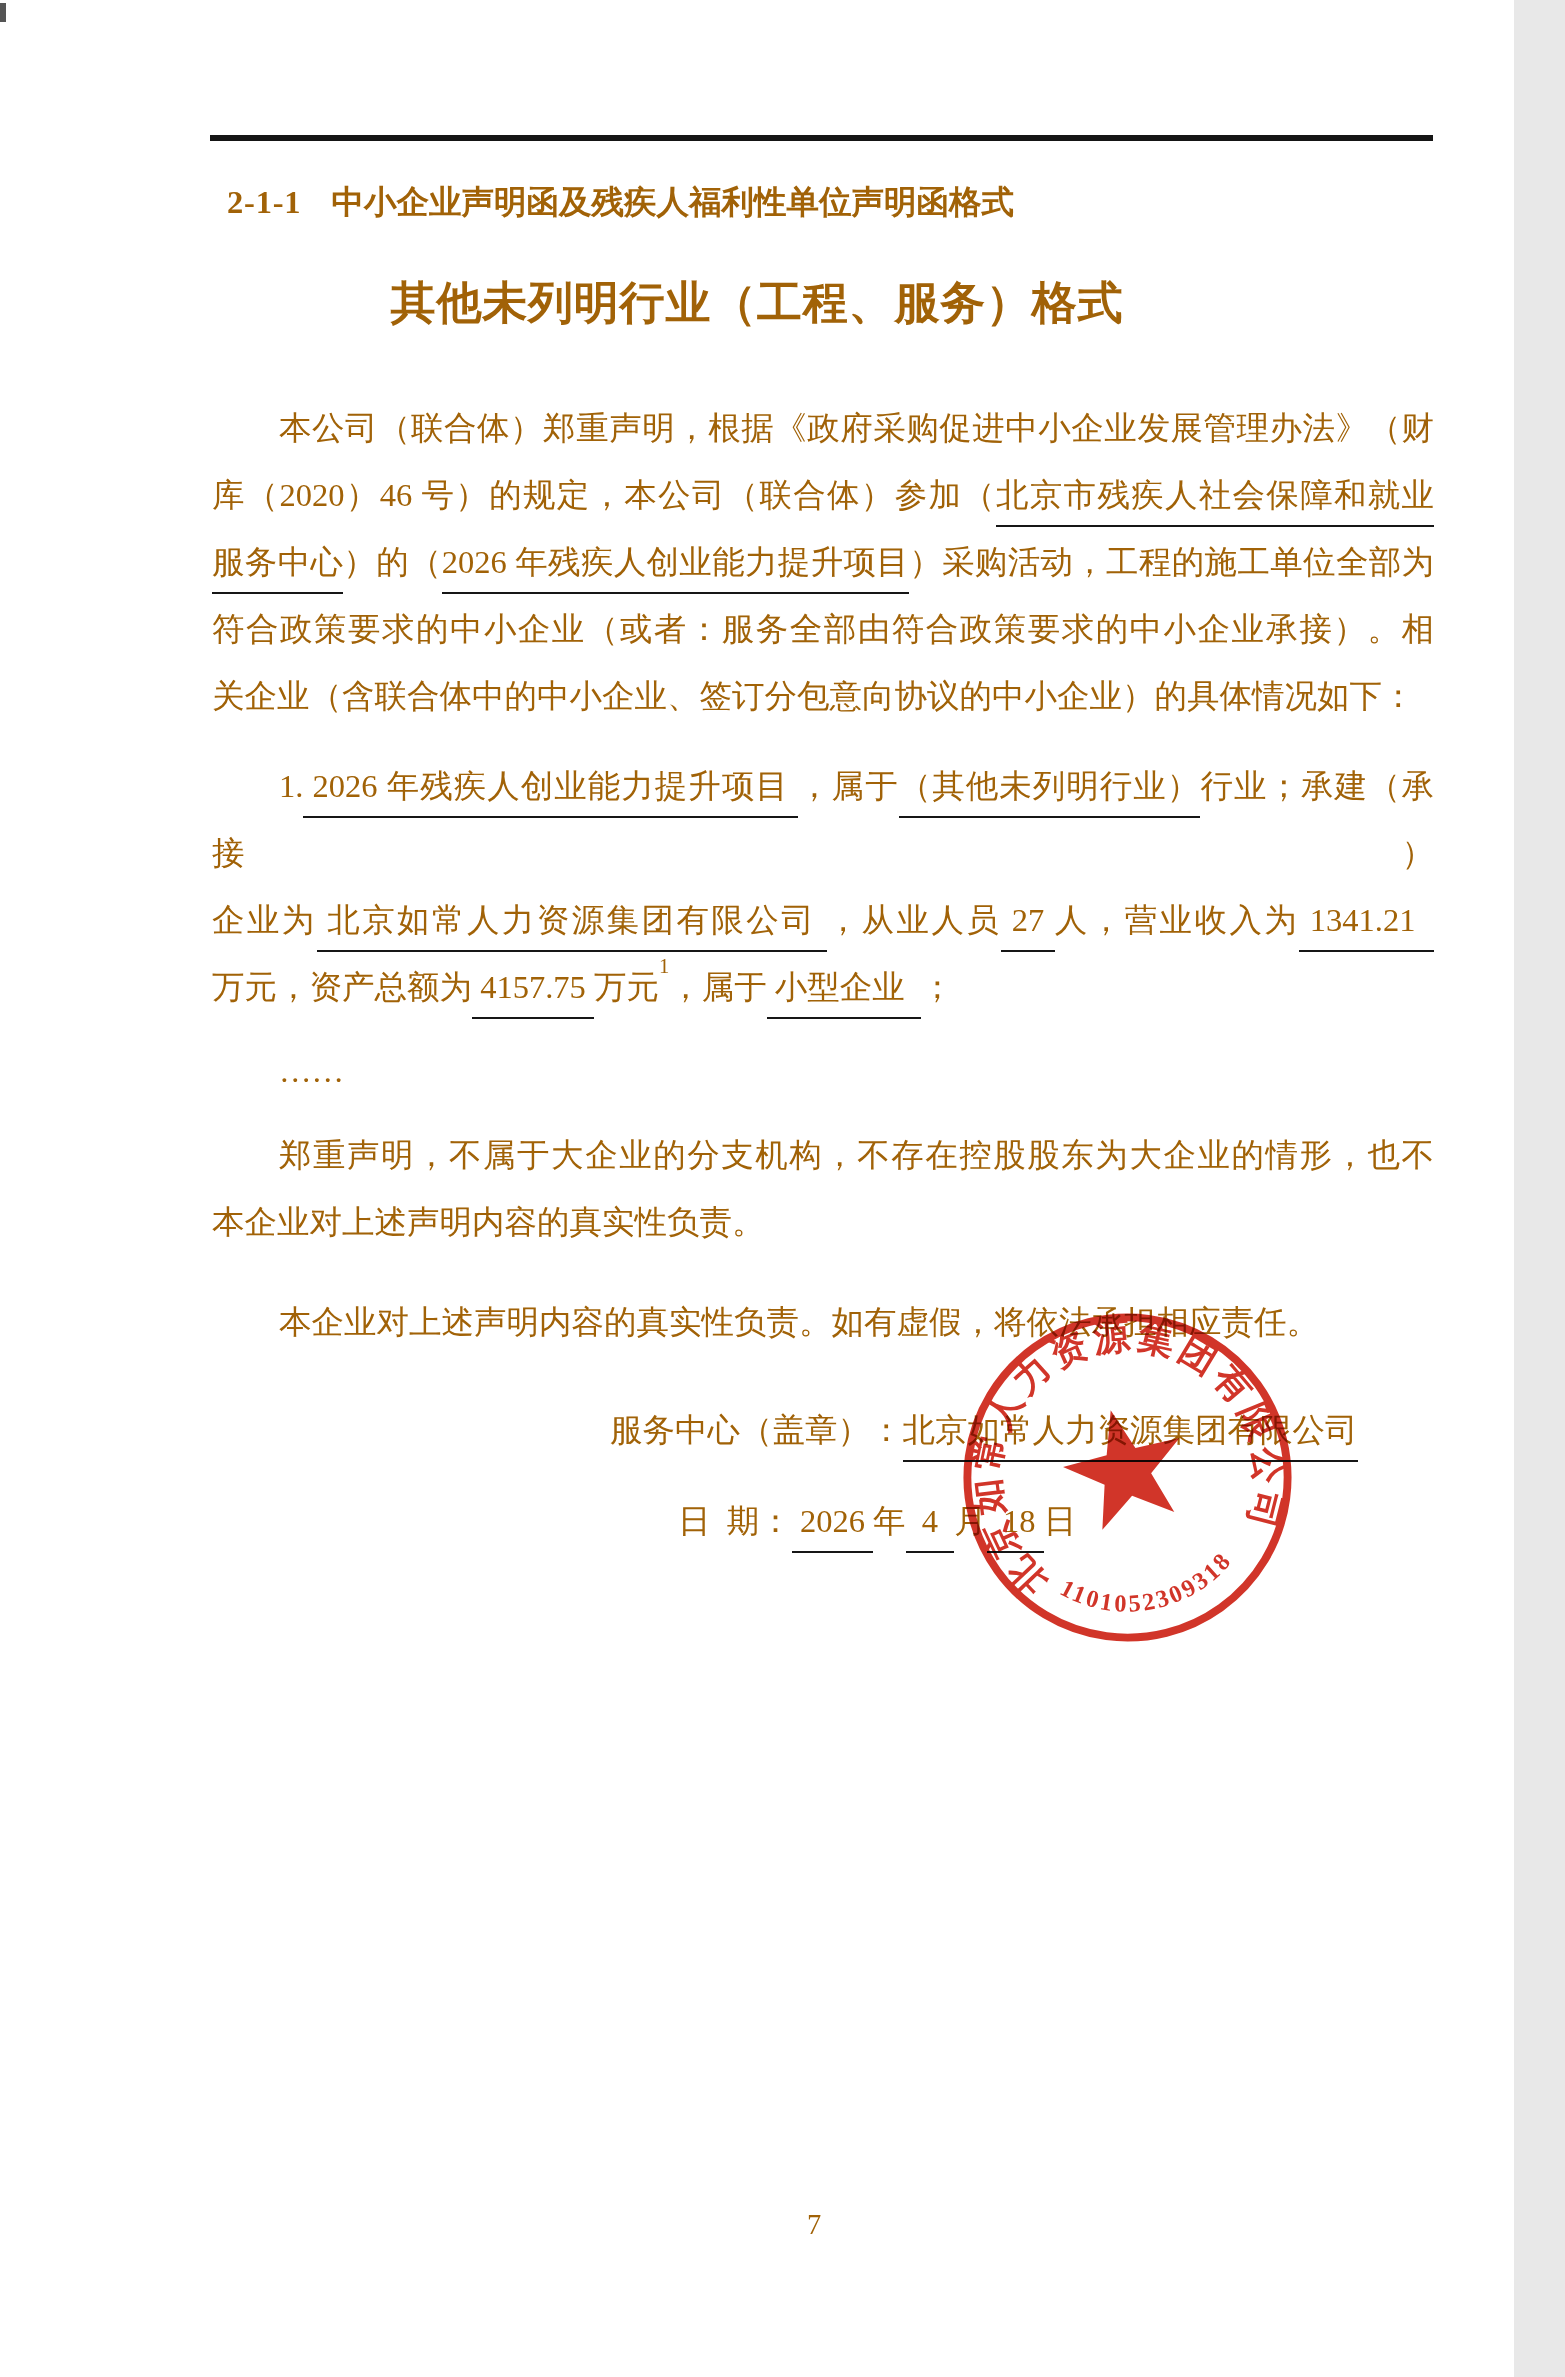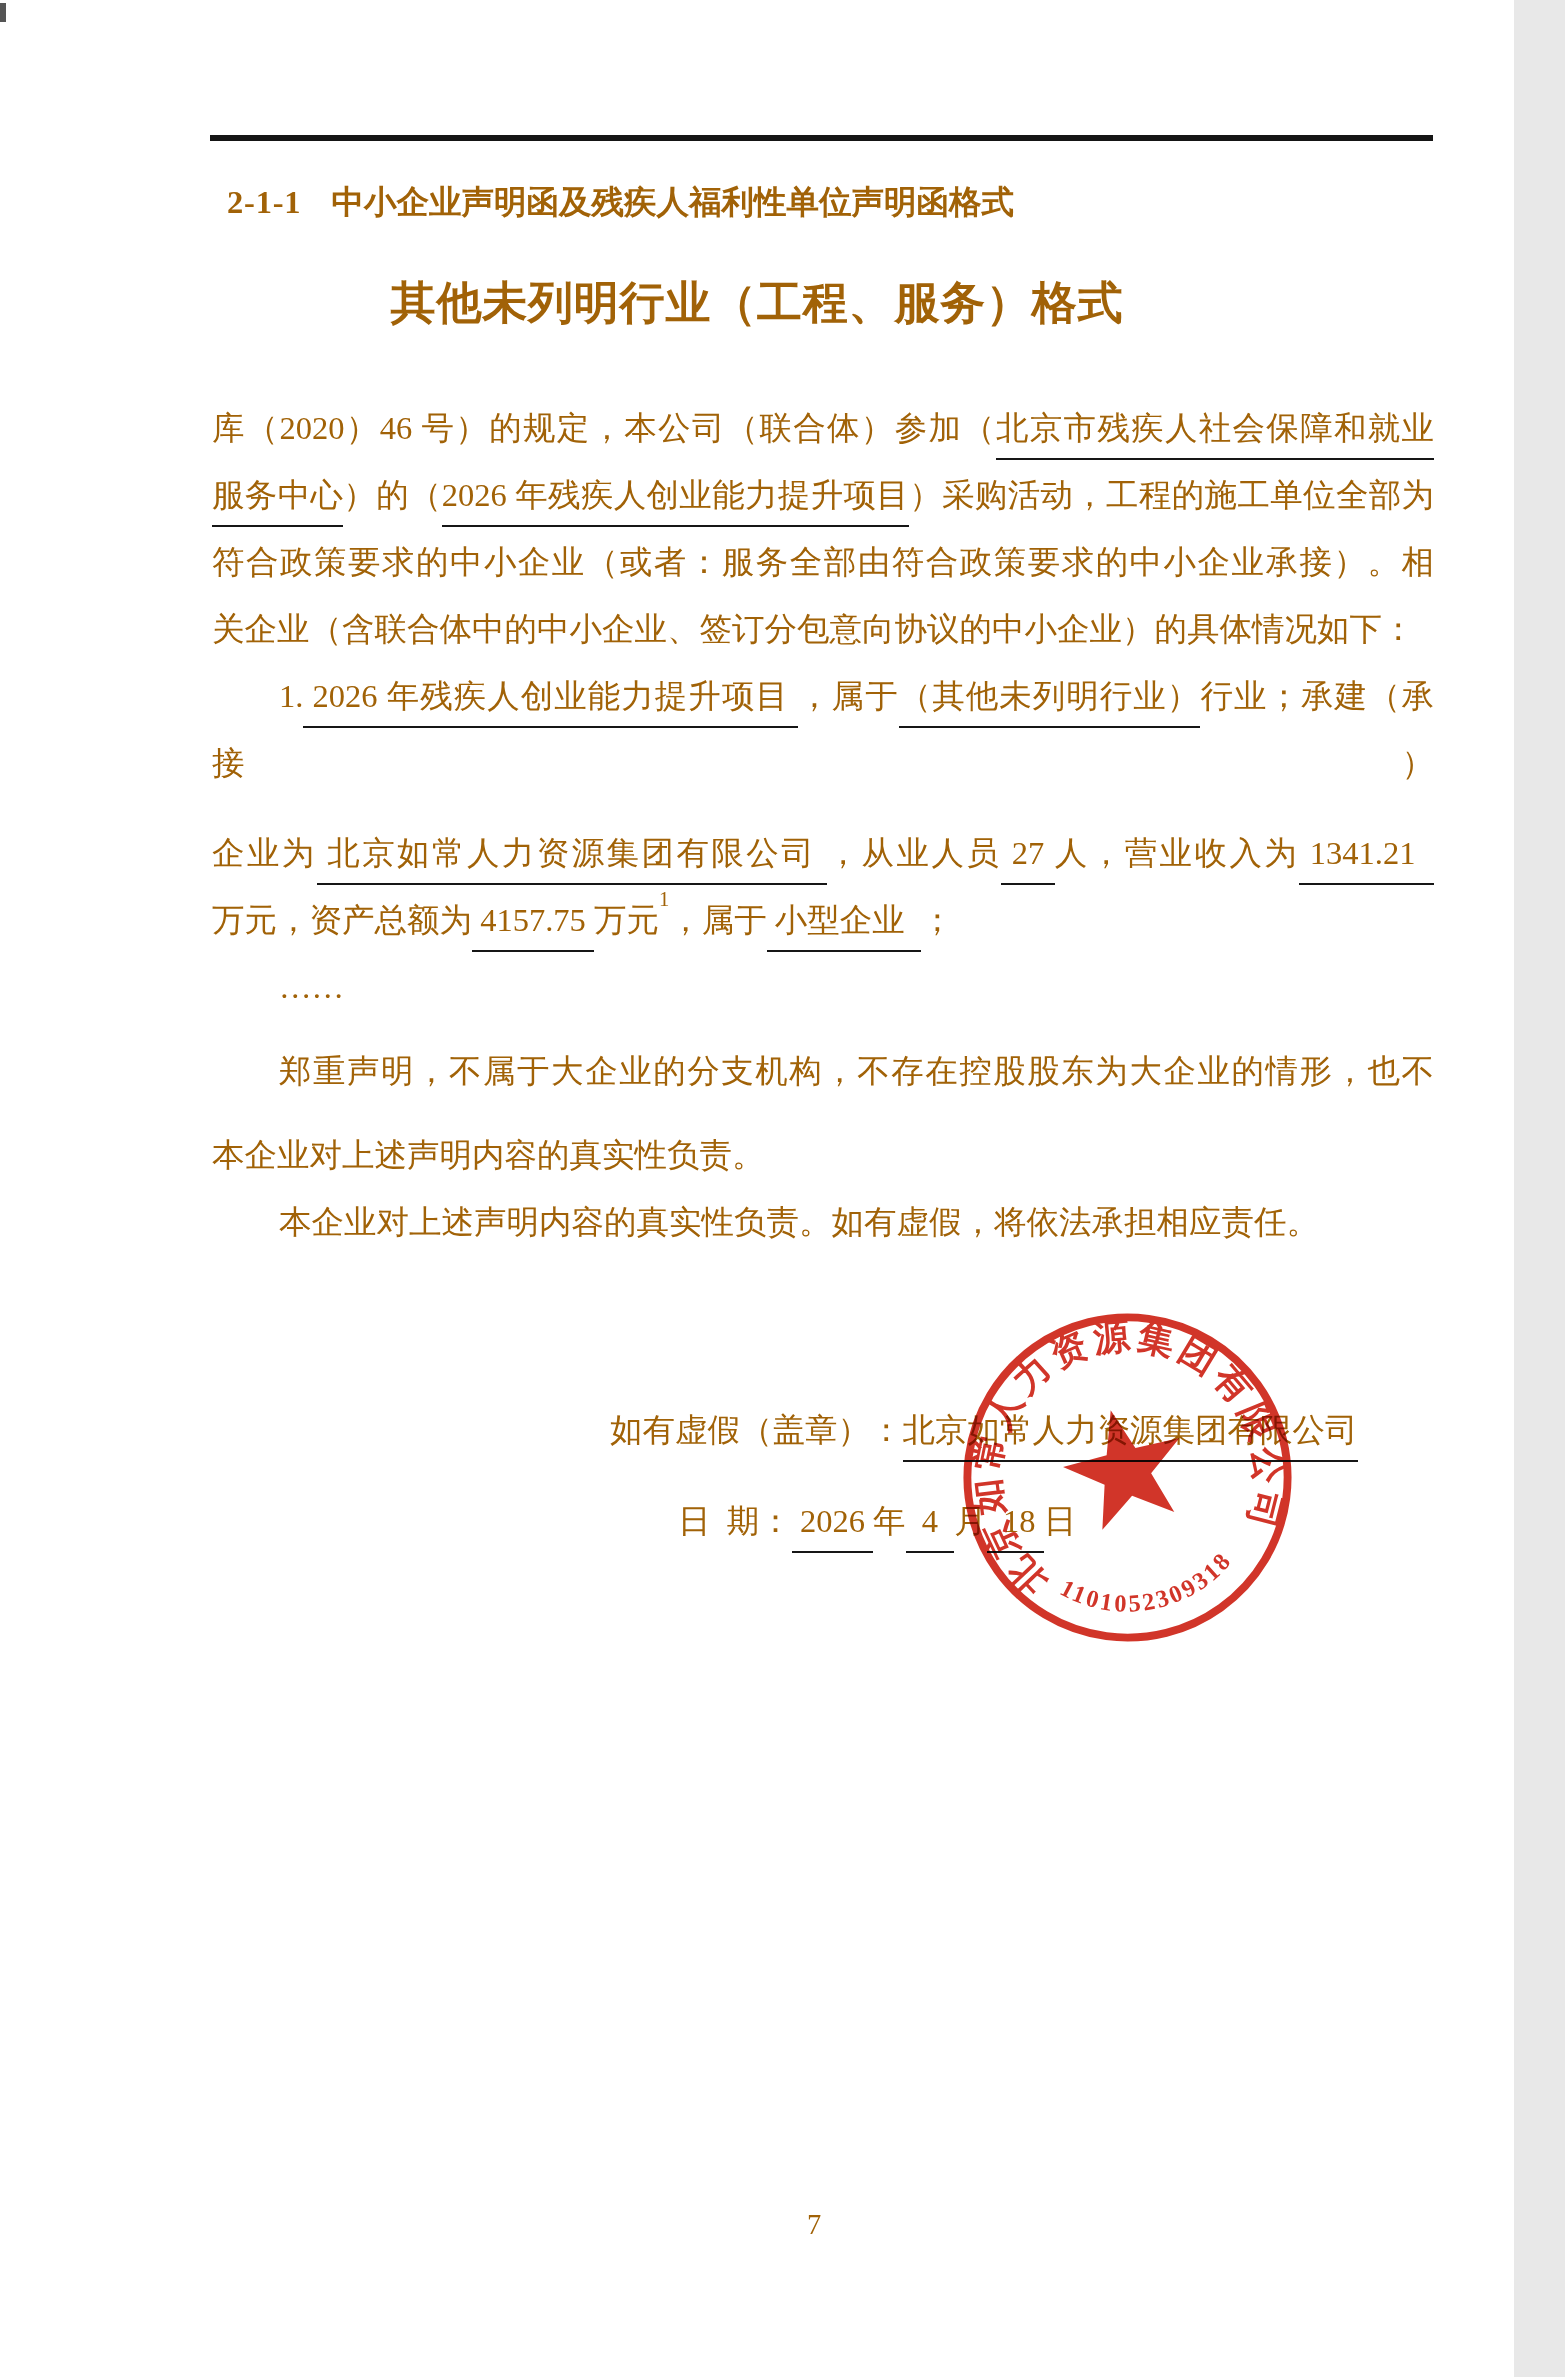--- a/index.html
+++ b/index.html
@@ -58,35 +58,36 @@
 
   <div class="rule"></div>
 
   <div class="heading">
     <span class="code">2-1-1</span><span>中小企业声明函及残疾人福利性单位声明函格式</span>
   </div>
 
   <div class="doc-title">其他未列明行业（工程、服务）格式</div>
 
   <div class="bodytext">
+      <div class="line indent fill"><span>本公司（联合体）郑重声明，根据《政府采购促进中小企业发展管理办法》（财</span></div>
       <div class="line fill"><span>库（2020）46 号）的规定，本公司（联合体）参加（</span><span class="u">北京市残疾人社会保障和就业</span></div>
       <div class="line fill"><span class="u">服务中心</span><span>）的（</span><span class="u">2026 年残疾人创业能力提升项目</span><span>）采购活动，工程的施工单位全部为</span></div>
       <div class="line fill"><span>符合政策要求的中小企业（或者：服务全部由符合政策要求的中小企业承接）。相</span></div>
       <div class="line"><span>关企业（含联合体中的中小企业、签订分包意向协议的中小企业）的具体情况如下：</span></div>
       <div class="line indent fill"><span>1.</span><span class="u">&nbsp;2026 年残疾人创业能力提升项目&nbsp;</span><span>，属于</span><span class="u">（其他未列明行业）</span><span>行业；承建（承接）</span></div>
       <div class="line fill"><span>企业为</span><span class="u">&nbsp;北京如常人力资源集团有限公司&nbsp;</span><span>，从业人员</span><span class="u">&nbsp;27&nbsp;</span><span>人，营业收入为</span><span class="u">&nbsp;1341.21&nbsp;&nbsp;</span></div>
       <div class="line"><span>万元，资产总额为</span><span class="u">&nbsp;4157.75&nbsp;</span><span>万元</span><sup>1</sup><span>，属于</span><span class="u">&nbsp;小型企业&nbsp;&nbsp;</span><span>；</span></div>
       <div class="line indent"><span>……</span></div>
       <div class="line indent fill"><span>郑重声明，不属于大企业的分支机构，不存在控股股东为大企业的情形，也不</span></div>
       <div class="line"><span>本企业对上述声明内容的真实性负责。</span></div>
       <div class="line indent"><span>本企业对上述声明内容的真实性负责。如有虚假，将依法承担相应责任。</span></div>
     </div>
 
   <div class="signature">
-      <div class="line"><span>如有虚假（盖章）：</span><span class="u">北京如常人力资源集团有限公司</span></div>
+      <div class="line"><span>服务中心（盖章）：</span><span class="u">北京如常人力资源集团有限公司</span></div>
       <div class="line"><span>日&nbsp;&nbsp;期：</span><span class="u">&nbsp;2026&nbsp;</span><span>年</span><span class="u">&nbsp;&nbsp;4&nbsp;&nbsp;</span><span>月</span><span class="u">&nbsp;&nbsp;18&nbsp;</span><span>日</span></div>
     </div>
 
   <svg class="stamp" viewBox="0 0 440 440" xmlns="http://www.w3.org/2000/svg">
     <defs>
       <path id="arcTop" d="M 95.1 324.8 A 163 163 0 1 1 344.9 324.8" fill="none"></path>
       <path id="arcBottom" d="M 94.2 335.3 A 172 172 0 0 0 345.8 335.3" fill="none"></path>
     </defs>
     <g transform="rotate(-14 220 220)">
       <circle cx="220" cy="220" r="203" fill="none" stroke-width="10" stroke="#cf2a1d"></circle>

